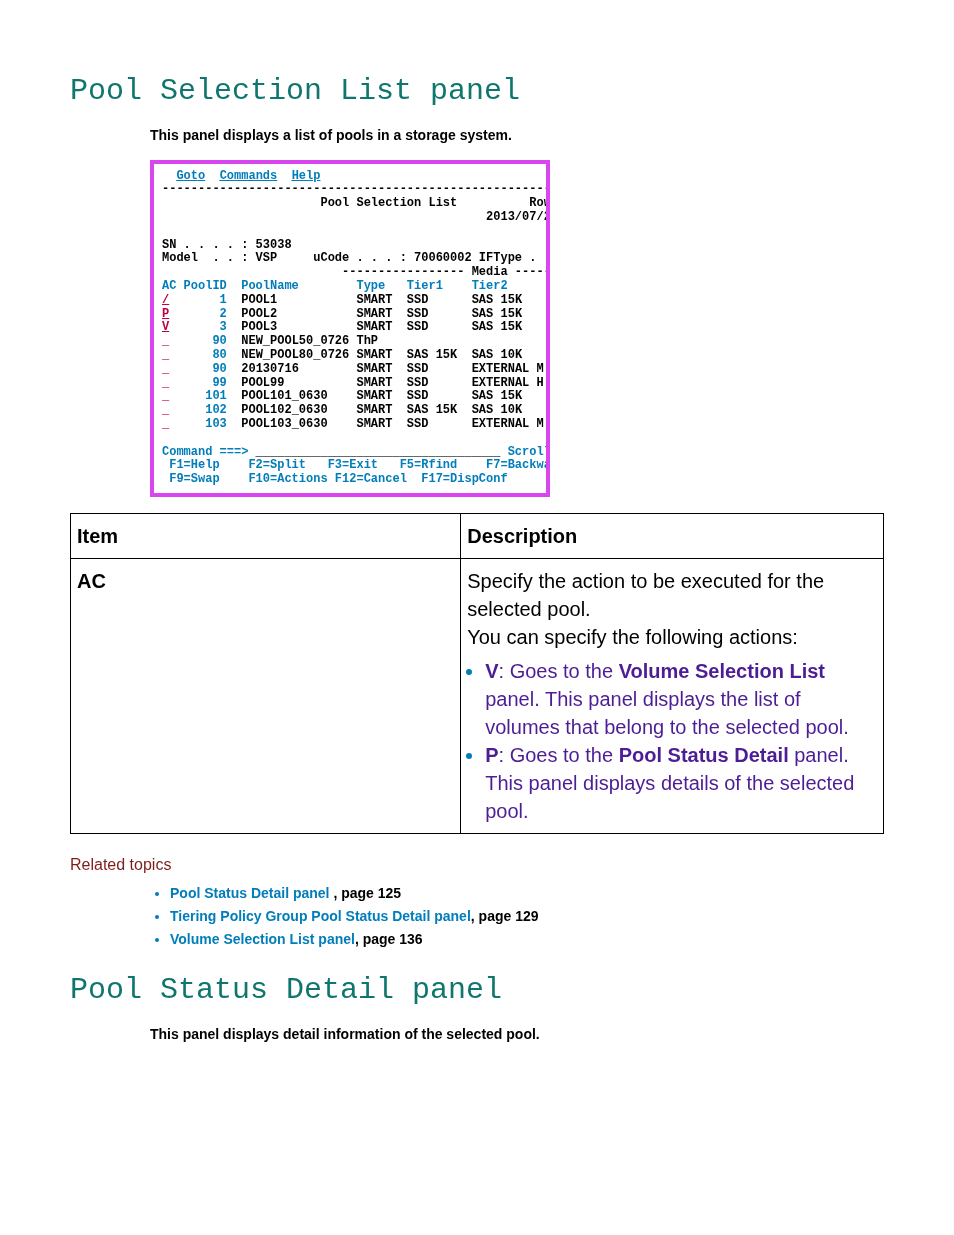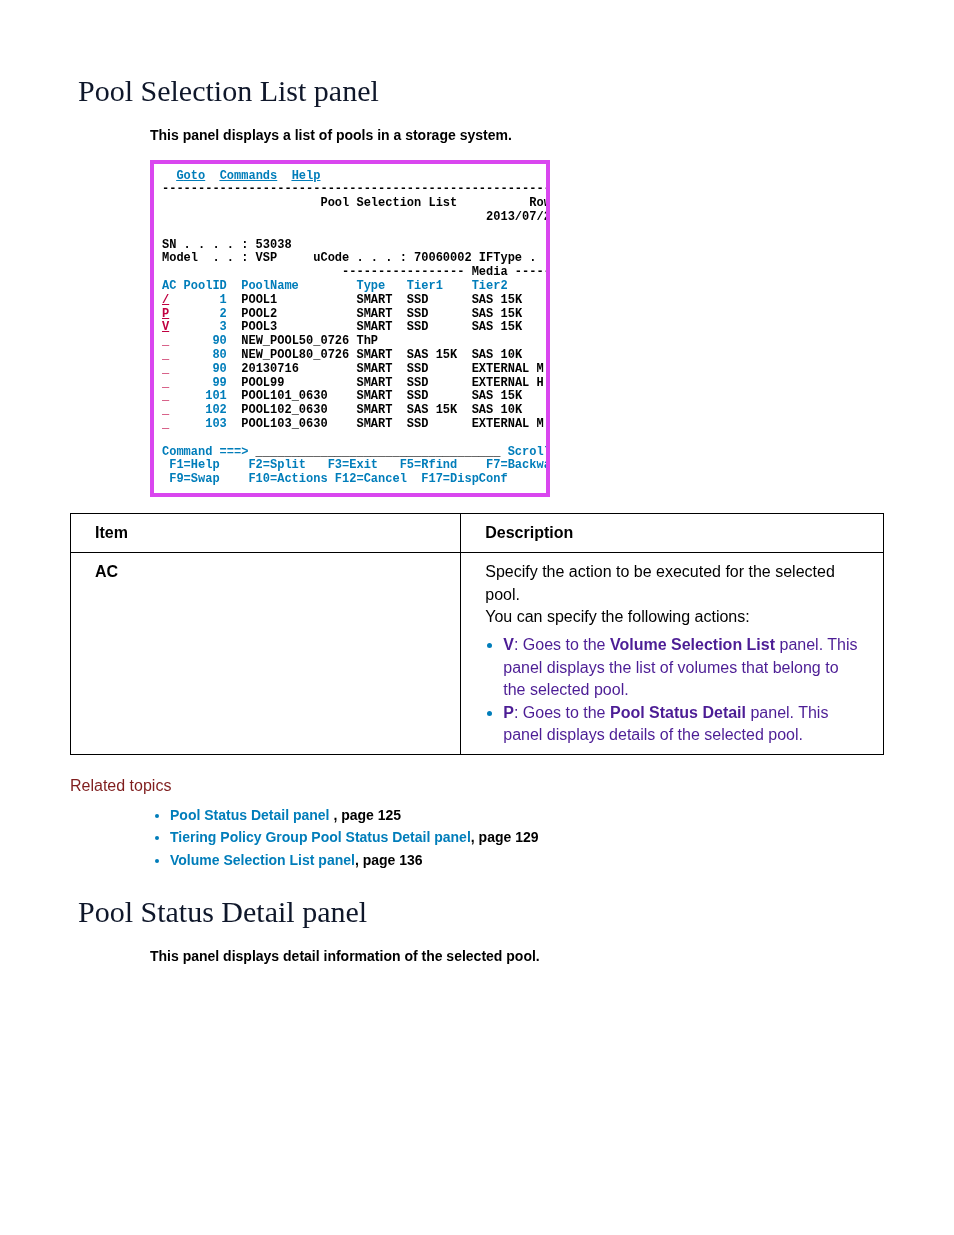--- a/index.html
+++ b/index.html
@@ -6,25 +6,25 @@
   body {
     font-family: Arial, Helvetica, sans-serif;
     margin: 0;
     padding: 60px 70px 40px 70px;
     width: 954px;
     color: #000;
     font-size: 14px;
     line-height: 1.4;
   }
   h1 {
-    font-family: Liberation Serif, serif;
+    font-family: Liberation Mono, monospace;
     font-weight: 300;
     font-size: 30px;
-    color: #0f172a;
-    margin: 10px 0 14px 8px;
+    color: #0f766e;
+    margin: 10px 0 14px 0;
   }
   h2.sub {
     font-family: Arial, Helvetica, sans-serif;
     font-weight: 300;
     font-size: 16px;
     color: #7f1d1d;
     margin: 20px 0 8px 0;
   }
   .body-indent {
     margin-left: 80px;
@@ -47,24 +47,24 @@
   .term-blue { color: #007dba; }
   .term-red  { color: #c00040; }
   .uline { text-decoration: underline; }
   table.items {
     border-collapse: collapse;
     width: 100%;
     margin-top: 6px;
   }
   table.items th, table.items td {
     border: 1px solid #000;
-    padding: 8px 24px;
+    padding: 8px 6px;
     vertical-align: top;
     text-align: left;
-    font-size: 16px;
+    font-size: 20px;
   }
   table.items th {
     font-weight: bold;
     background: #fff;
   }
   .desc ul {
     margin: 6px 0 0 0;
     padding-left: 18px;
   }
   .desc ul li {

